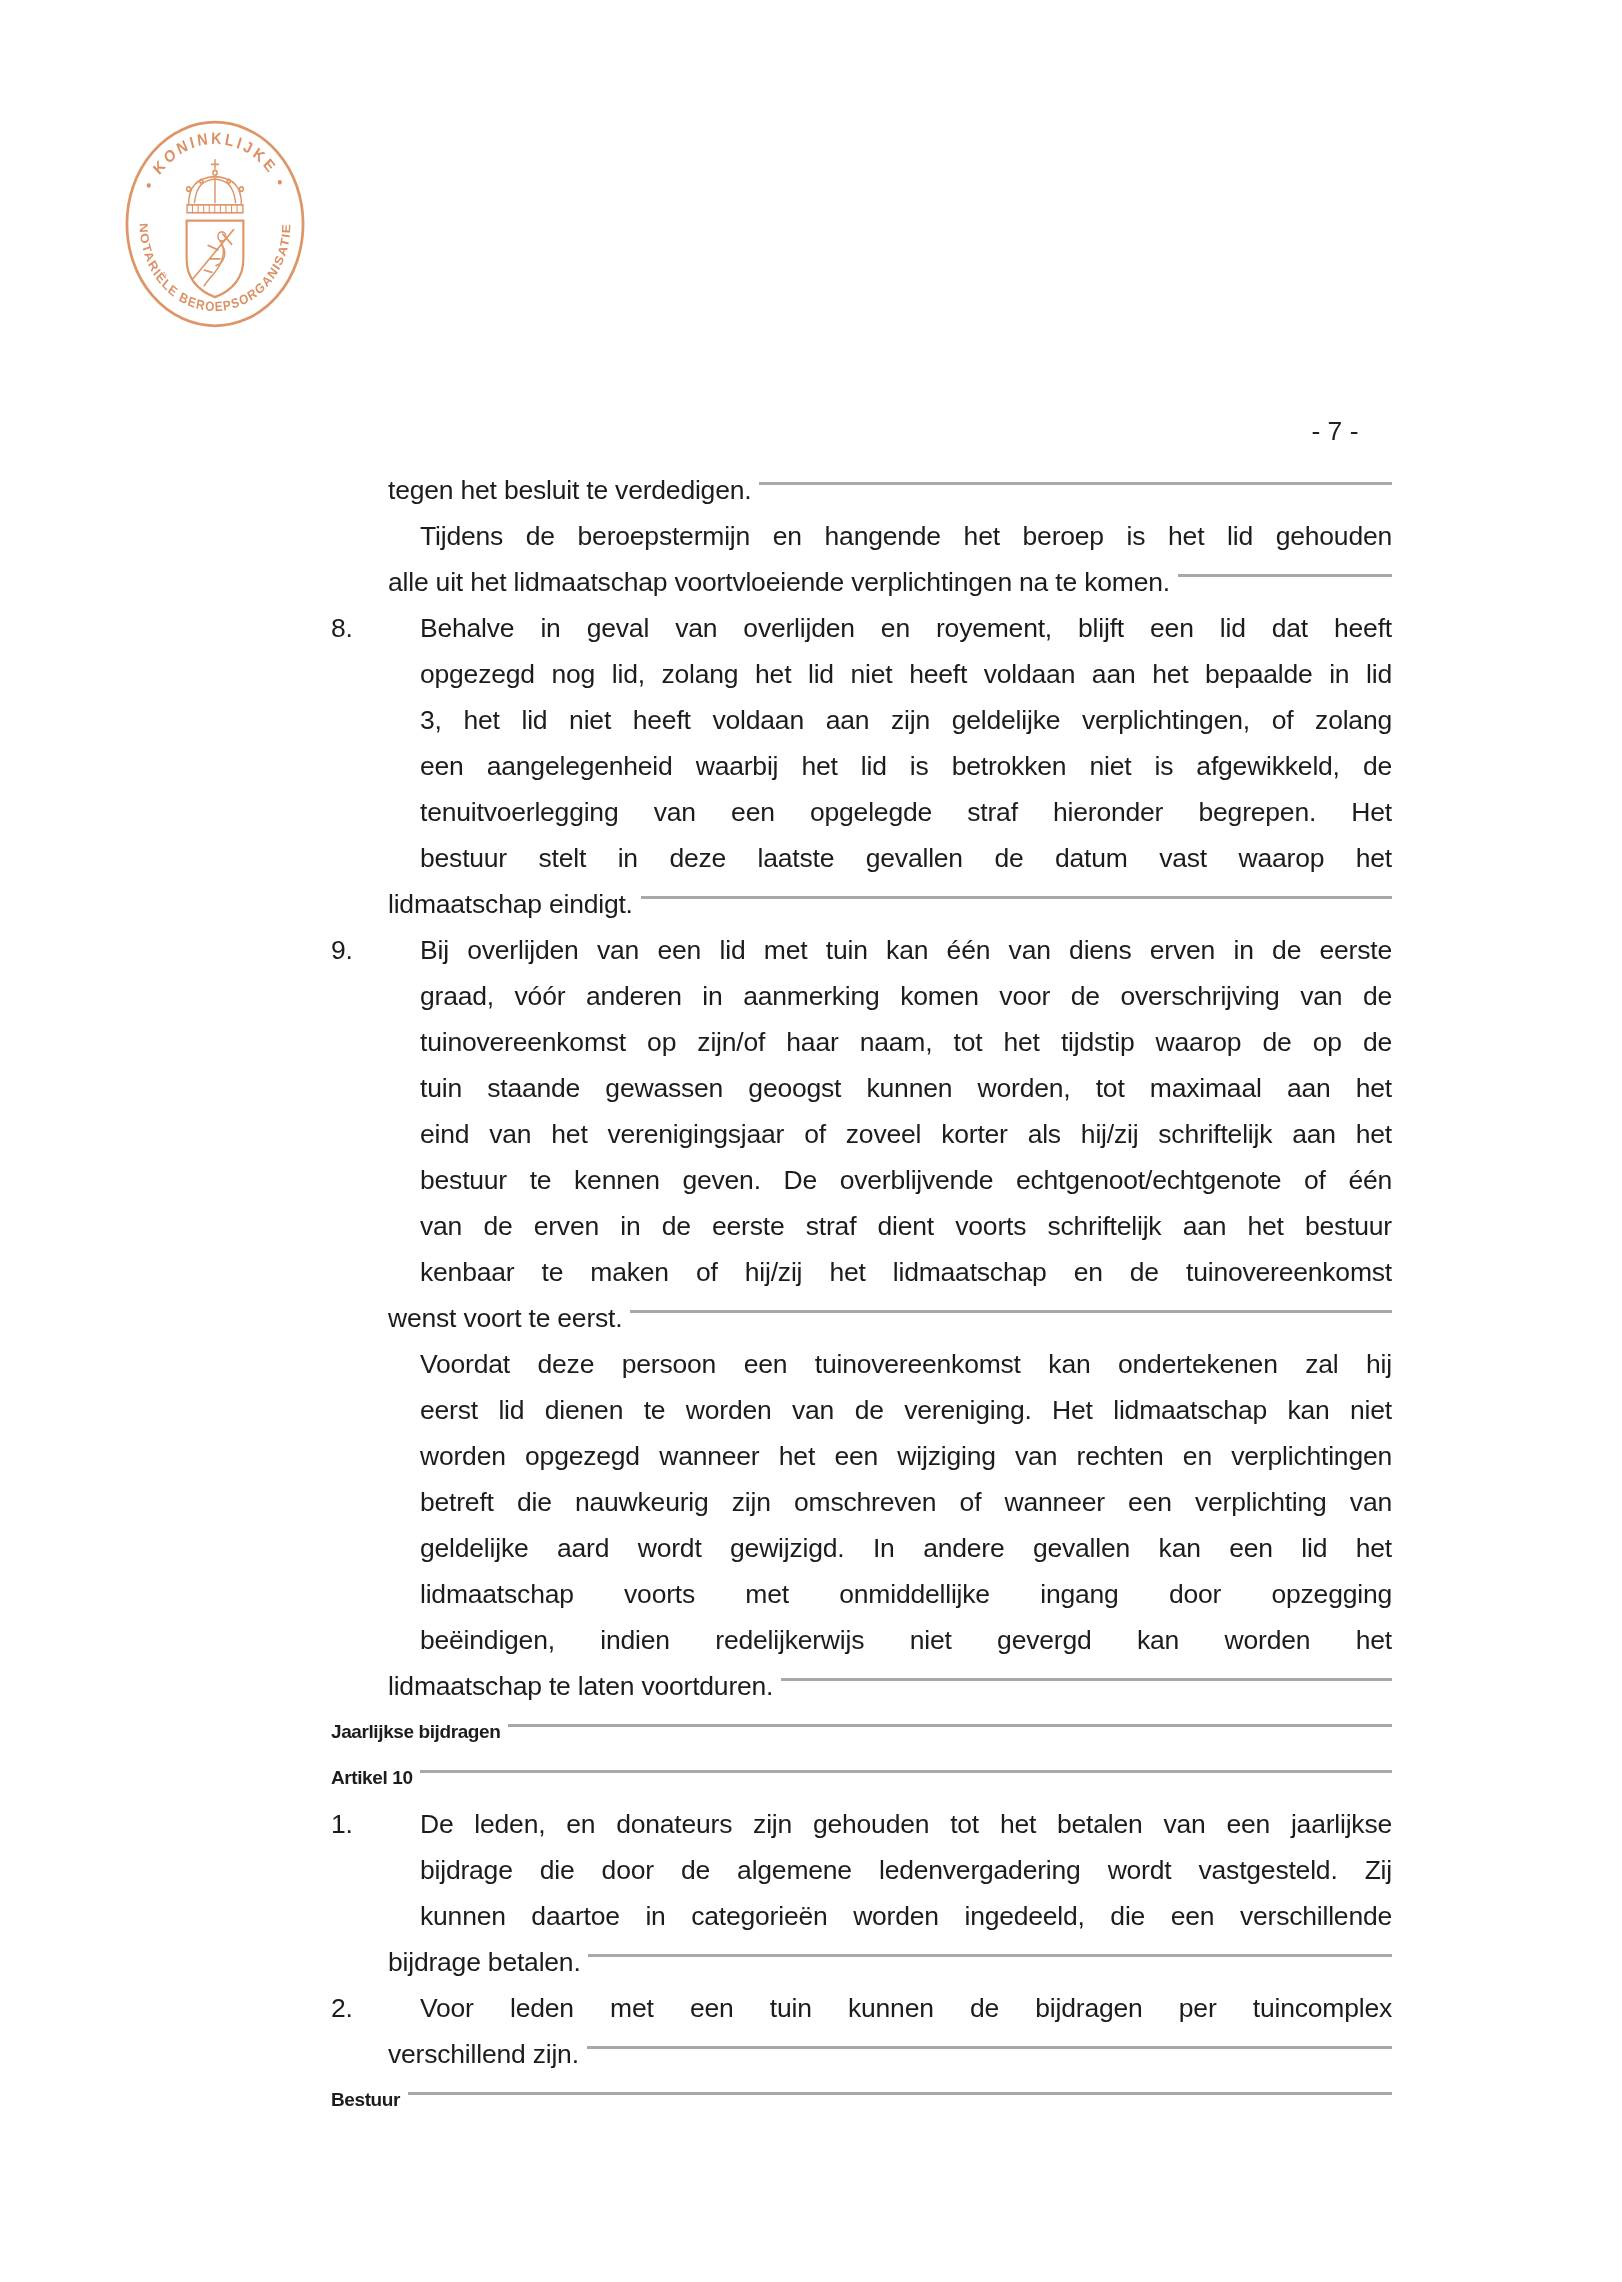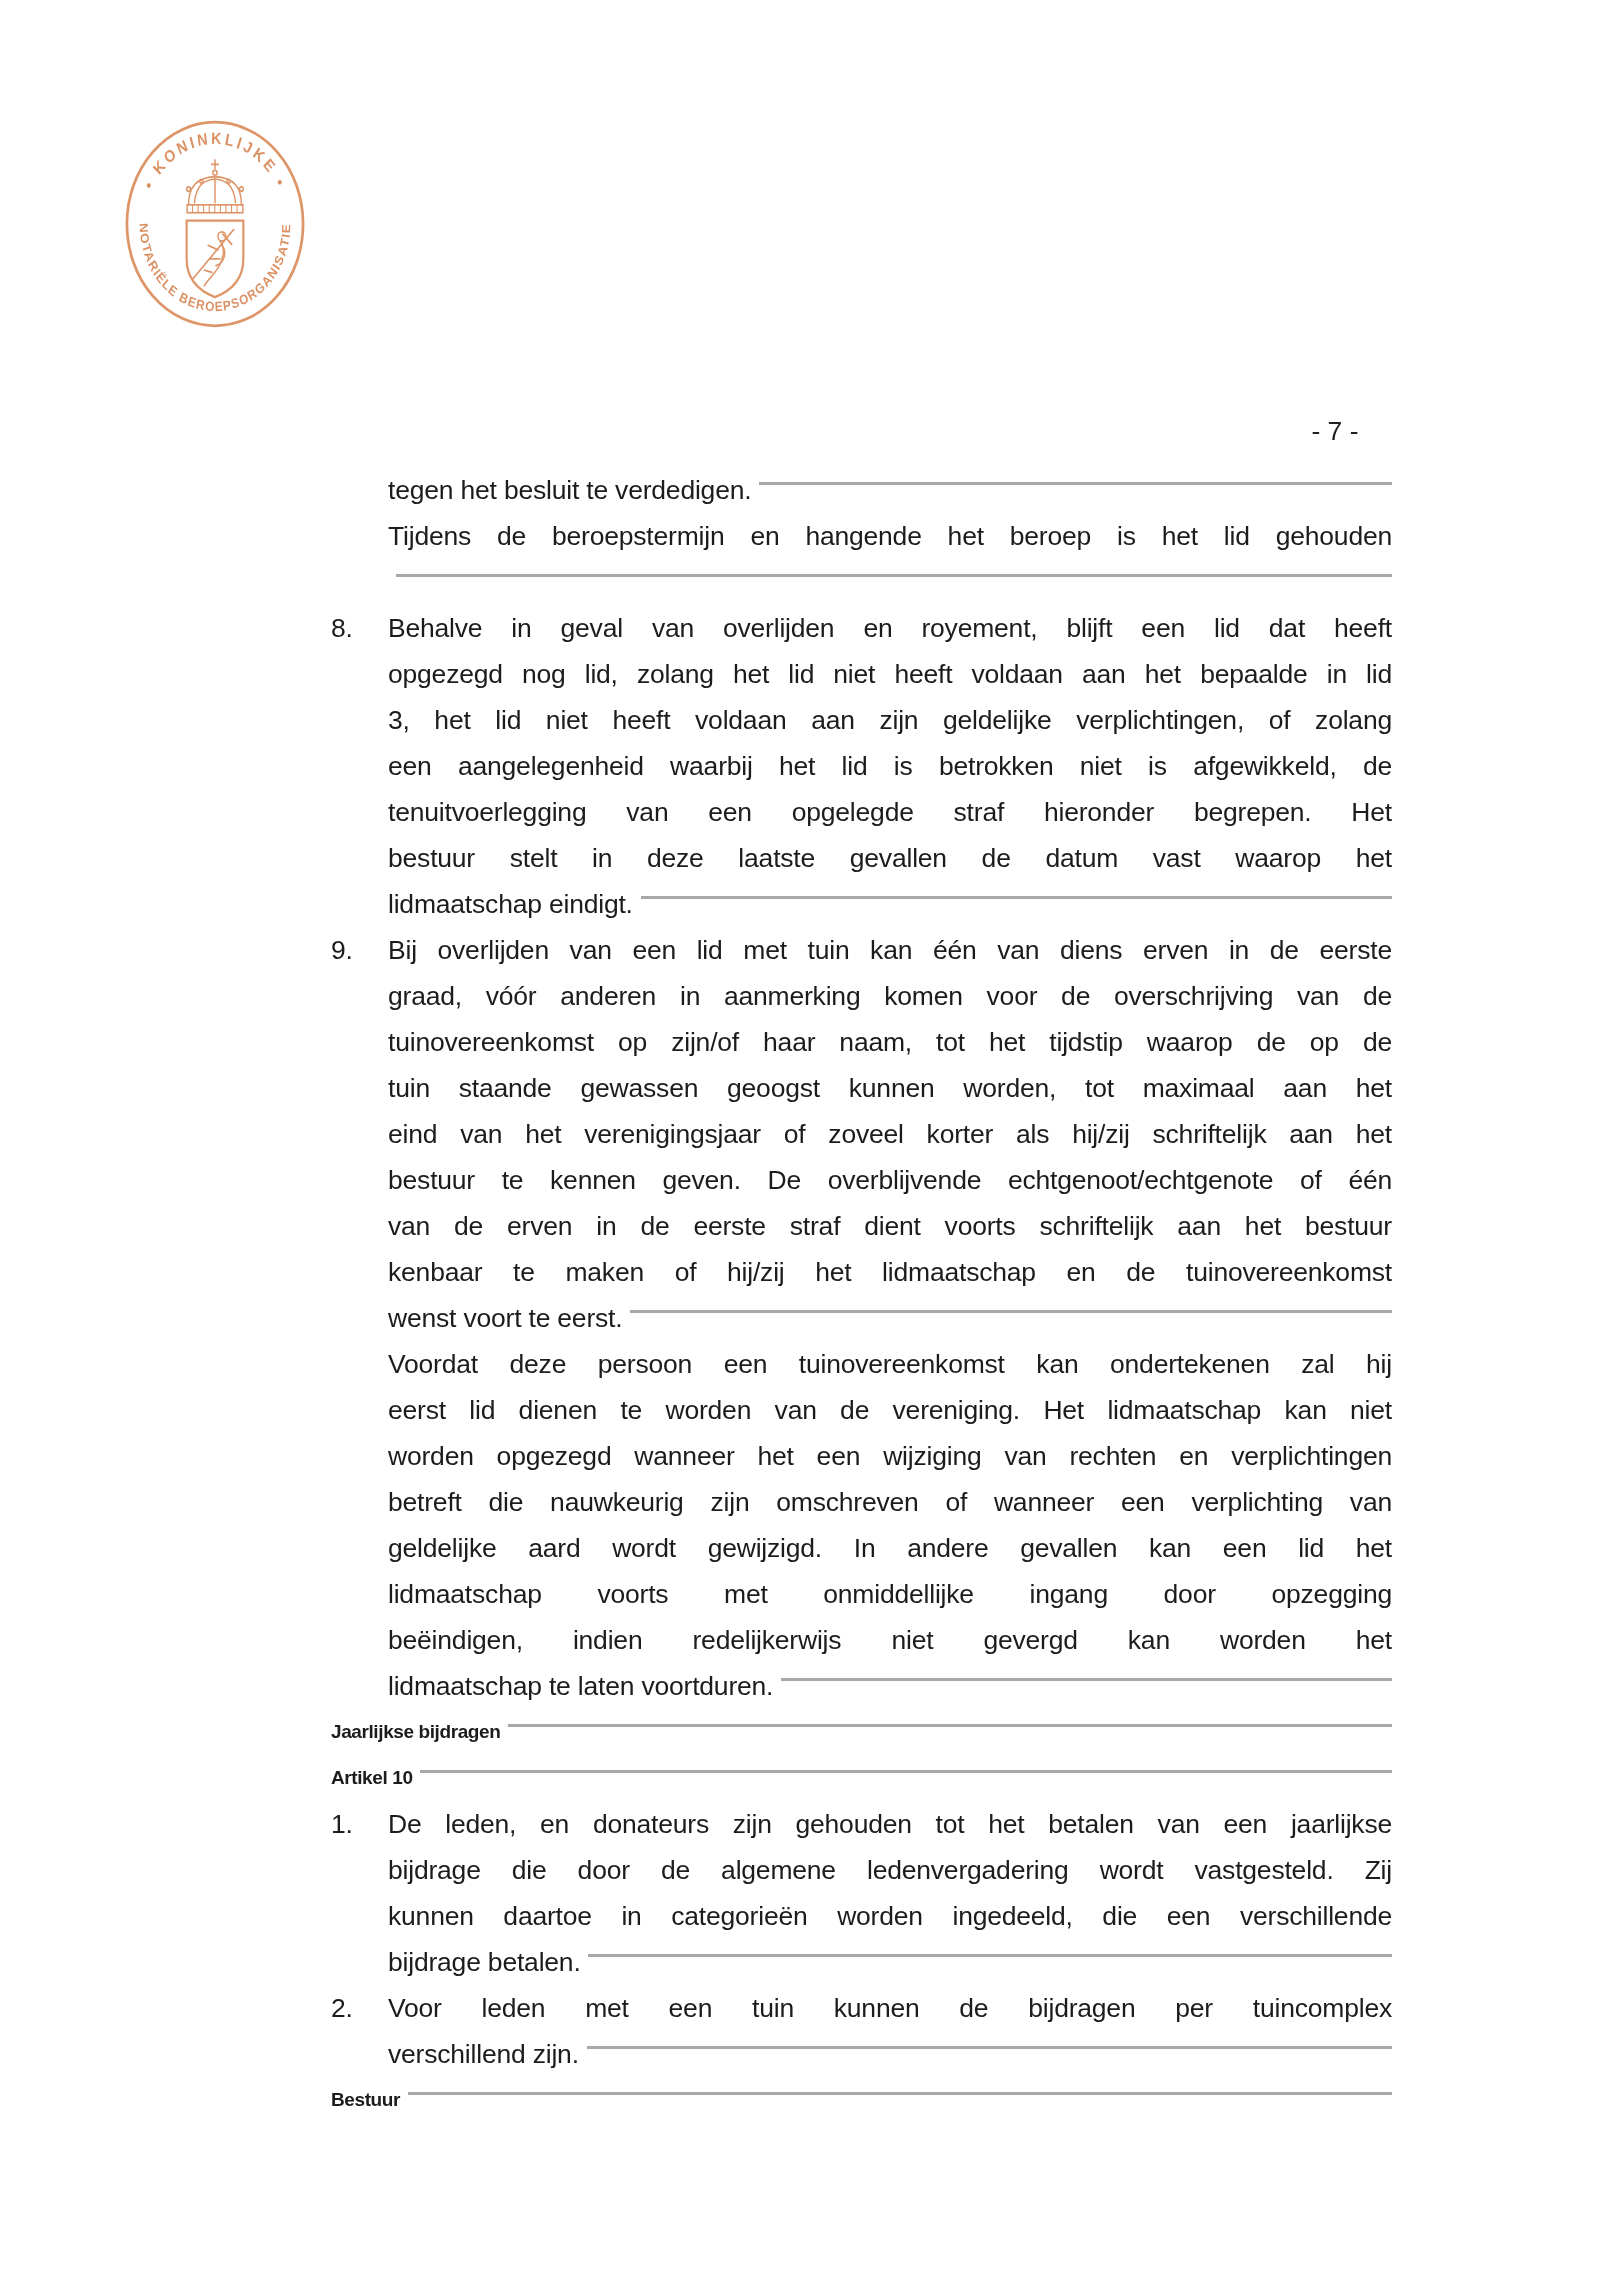--- a/index.html
+++ b/index.html
@@ -18,21 +18,21 @@
   }
   .content { position:absolute; left:331px; top:467px; width:1061px; }
   .line {
     position:relative; height:46px; line-height:46px;
     font-size:26.5px; display:flex; align-items:stretch;
     letter-spacing:-0.2px; white-space:nowrap;
   }
   .line.indent { margin-left:57px; }
   .line .num { position:absolute; left:-57px; top:0; width:57px; text-align:left; }
   .line .txt { white-space:pre; }
-  .line.justify .txt { flex:1 1 auto; white-space:normal; text-align:justify; text-align-last:justify; }
+  .line.justify .txt { flex:1 1 auto; white-space:normal; text-align:justify; text-align-last:justify;margin-left:32px; }
   .line.heading .txt { font-weight:bold; font-size:19px; letter-spacing:-0.4px; }
   .line .filler {
     flex:1 1 auto; height:0; margin-left:7.8px; margin-top:14.7px;
     border-top:3.9px solid #a8a8a8;
   }
 </style>
 </head>
 <body>
 
 <div class="page">
@@ -81,20 +81,21 @@
 
   <div class="content" id="content">
       <div class="line indent">
         <span class="txt">tegen het besluit te verdedigen.</span>
         <span class="filler"></span>
       </div>
       <div class="line indent justify">
         <span class="txt">Tijdens de beroepstermijn en hangende het beroep is het lid gehouden</span>
       </div>
       <div class="line indent">
+        <span class="txt">alle uit het lidmaatschap voortvloeiende verplichtingen na te komen.</span>
         <span class="filler"></span>
       </div>
       <div class="line indent justify">
         <span class="num">8.</span>
         <span class="txt">Behalve in geval van overlijden en royement, blijft een lid dat heeft</span>
       </div>
       <div class="line indent justify">
         <span class="txt">opgezegd nog lid, zolang het lid niet heeft voldaan aan het bepaalde in lid</span>
       </div>
       <div class="line indent justify">

